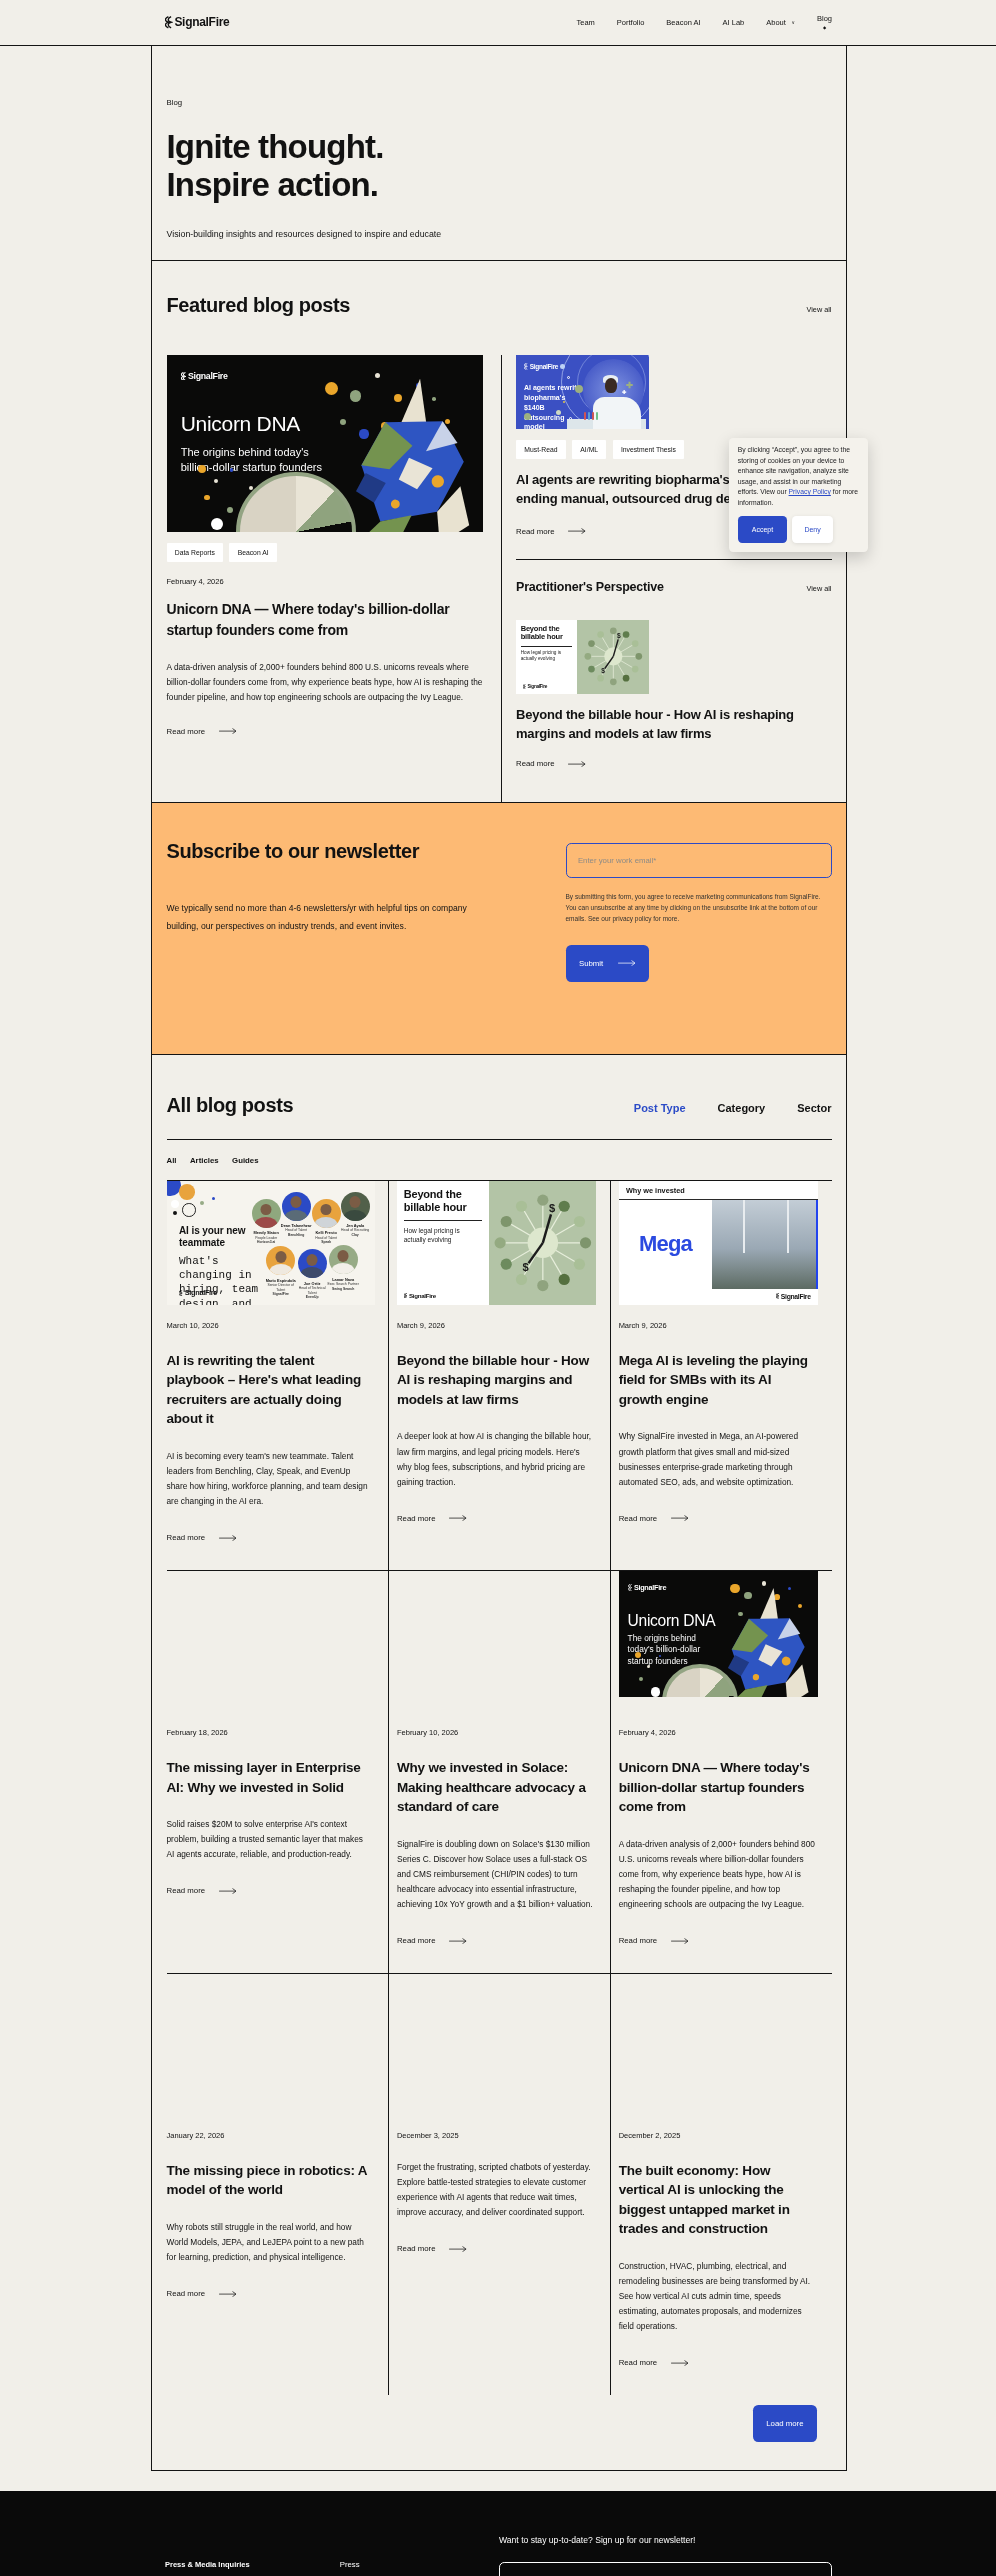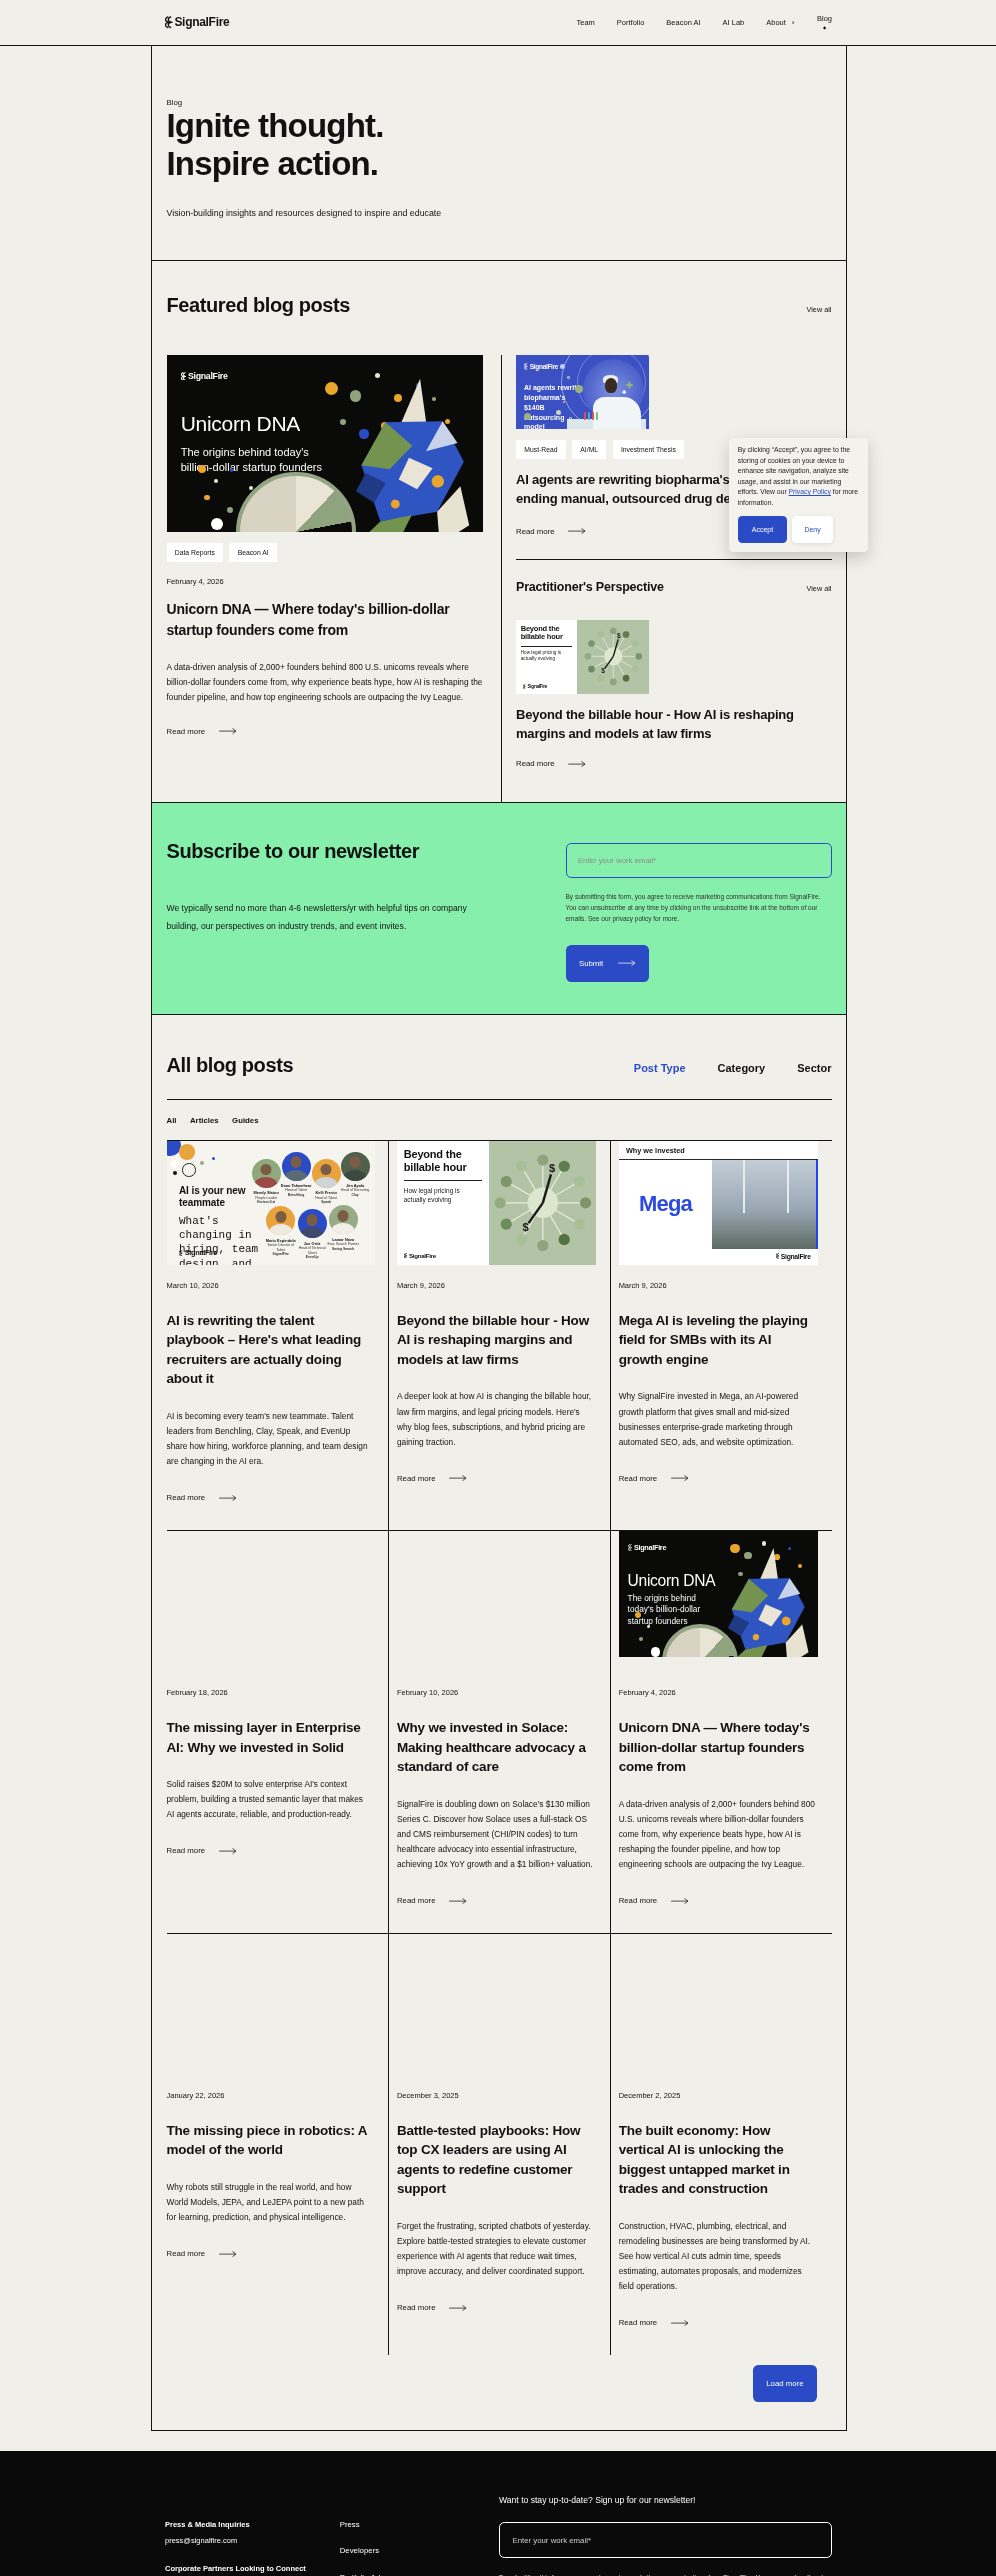--- a/index.html
+++ b/index.html
@@ -25,21 +25,21 @@
   .nav-item .chev { font-size: 4.7px; margin-left: 2.6px; }
   .nav-item.with-chev { flex-direction: row; }
   .nav-item .dmark { font-size: 4.2px; line-height: 4.2px; }
 
   
   .container { width: 696px; margin-left: 151px; border-left: 0.5px solid #141414; border-right: 0.5px solid #141414; border-bottom: 0.5px solid #141414; background: #f1efe9; }
 
   
   .hero { height: 215px; padding: 52px 14.5px 0; border-bottom: 0.5px solid #141414; }
   .hero-eyebrow { font-size: 7.8px; }
-  .hero-title { font-size: 33px; line-height: 1.16; font-weight: 700; letter-spacing: -0.8px; }
+  .hero-title { margin-top: 21px; font-size: 33px; line-height: 1.16; font-weight: 700; letter-spacing: -0.8px; }
   .hero-sub { margin-top: 24px; font-size: 8.8px; }
 
   
   .featured { height: 542px; padding: 33px 14.5px 0; border-bottom: 0.5px solid #141414; display: flex; flex-direction: column; }
   .sec-head-row { display: flex; align-items: baseline; justify-content: space-between; }
   h2.sec-title { font-size: 20px; font-weight: 700; letter-spacing: -0.4px; }
   .view-all { font-size: 7.3px; color: #121212; text-decoration: none; cursor: pointer; margin-left: 16px; }
   .feat-cols { display: flex; margin-top: 38px; flex: 1; align-items: stretch; }
   .feat-left { width: 334px; flex: 0 0 334px; }
   .feat-right { flex: 1; border-left: 0.5px solid #141414; padding-left: 14.5px; }
@@ -54,21 +54,21 @@
   .feat-left .readmore { margin-top: 21px; }
   .side-title { margin-top: 12.5px; font-size: 13px; line-height: 1.45; font-weight: 700; width: 291px; letter-spacing: -0.2px; }
   .feat-right .readmore { margin-top: 17.7px; }
   .right-hr { border: none; border-top: 0.5px solid #141414; margin-top: 23px; }
   .prac-row { display: flex; align-items: baseline; justify-content: space-between; margin-top: 20px; }
   .prac-title-sm { font-size: 12.5px; font-weight: 700; letter-spacing: -0.2px; }
   .prac-art-wrap { margin-top: 26px; }
   .prac-title { margin-top: 12.5px; font-size: 13px; line-height: 1.45; font-weight: 700; width: 301px; letter-spacing: -0.2px; }
 
   
-  .newsletter { height: 212px; background: #86efac; border-bottom: 0.5px solid #141414; padding: 37px 14.5px 0; display: flex; }
+  .newsletter { height: 252px; background: #fdba74; border-bottom: 0.5px solid #141414; padding: 37px 14.5px 0; display: flex; }
   .nl-left { flex: 1; }
   .nl-left h2 { font-size: 20px; font-weight: 700; letter-spacing: -0.4px; }
   .nl-left p { margin-top: 37px; font-size: 8.6px; line-height: 2.05; width: 301px; }
   .nl-right { width: 266px; }
   .nl-input { width: 100%; height: 35px; border: 0.8px solid #2b4ac6; border-radius: 5.2px; background: transparent; padding: 0 11.4px; font-size: 7.8px; font-family: "Liberation Sans", sans-serif; color: #121212; margin-top: 3.1px; }
   .nl-input::placeholder { color: #8d8b86; }
   .nl-disclaimer { margin-top: 12.5px; font-size: 6.5px; line-height: 1.75; color: #333230; }
   .btn-blue { margin-top: 20px; display: inline-flex; align-items: center; gap: 14.5px; background: #2b4ac6; color: #ffffff; border: none; border-radius: 5.2px; padding: 0 13.5px; height: 37px; font-size: 7.8px; font-family: "Liberation Sans", sans-serif; cursor: pointer; }
 
   
@@ -774,21 +774,20 @@
             <svg class="arr" width="17.7" height="6.2" viewBox="0 0 34 12">
               <line x1="0" y1="6" x2="32" y2="6" stroke="#111" stroke-width="1.4"></line>
               <path d="M26 1 L33 6 L26 11" fill="none" stroke="#111" stroke-width="1.4"></path>
             </svg>
           </a>
       </article>
 
       <article class="cell">
         <div class="media tall"></div>
         <div class="post-date">December 3, 2025</div>
-        <h3 class="post-title">Battle-tested playbooks: How top CX leaders are using AI agents to redefine customer support</h3>
         <p class="post-excerpt">Forget the frustrating, scripted chatbots of yesterday. Explore battle-tested strategies to elevate customer experience with AI agents that reduce wait times, improve accuracy, and deliver coordinated support.</p>
         <a class="readmore">
             <span>Read more</span>
             <svg class="arr" width="17.7" height="6.2" viewBox="0 0 34 12">
               <line x1="0" y1="6" x2="32" y2="6" stroke="#111" stroke-width="1.4"></line>
               <path d="M26 1 L33 6 L26 11" fill="none" stroke="#111" stroke-width="1.4"></path>
             </svg>
           </a>
       </article>
 

